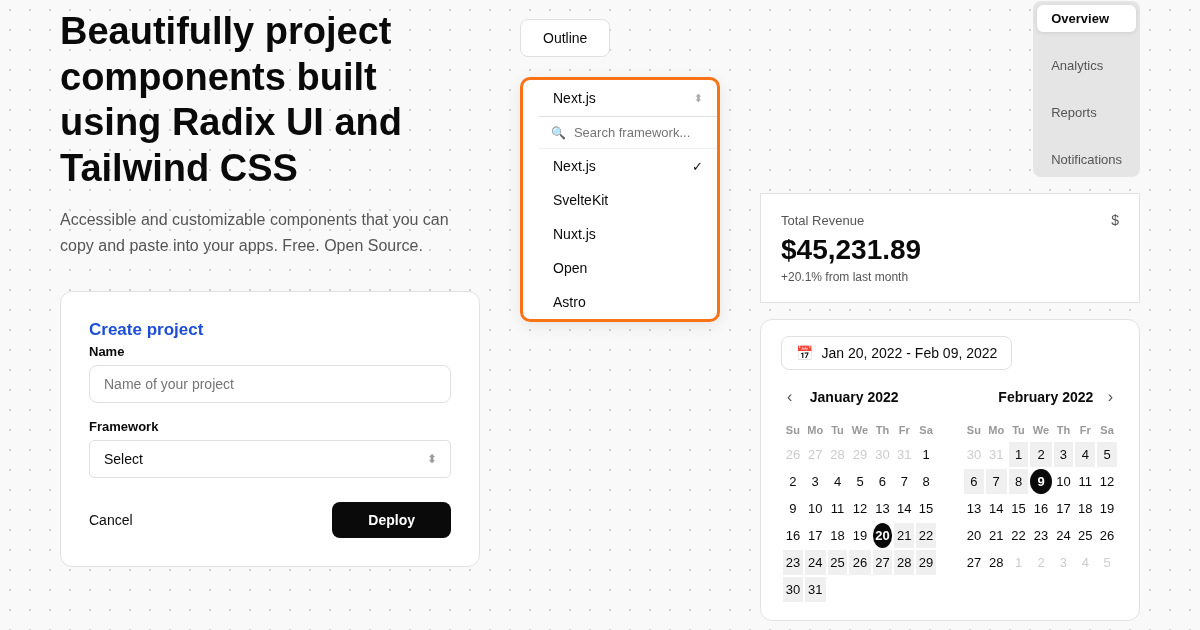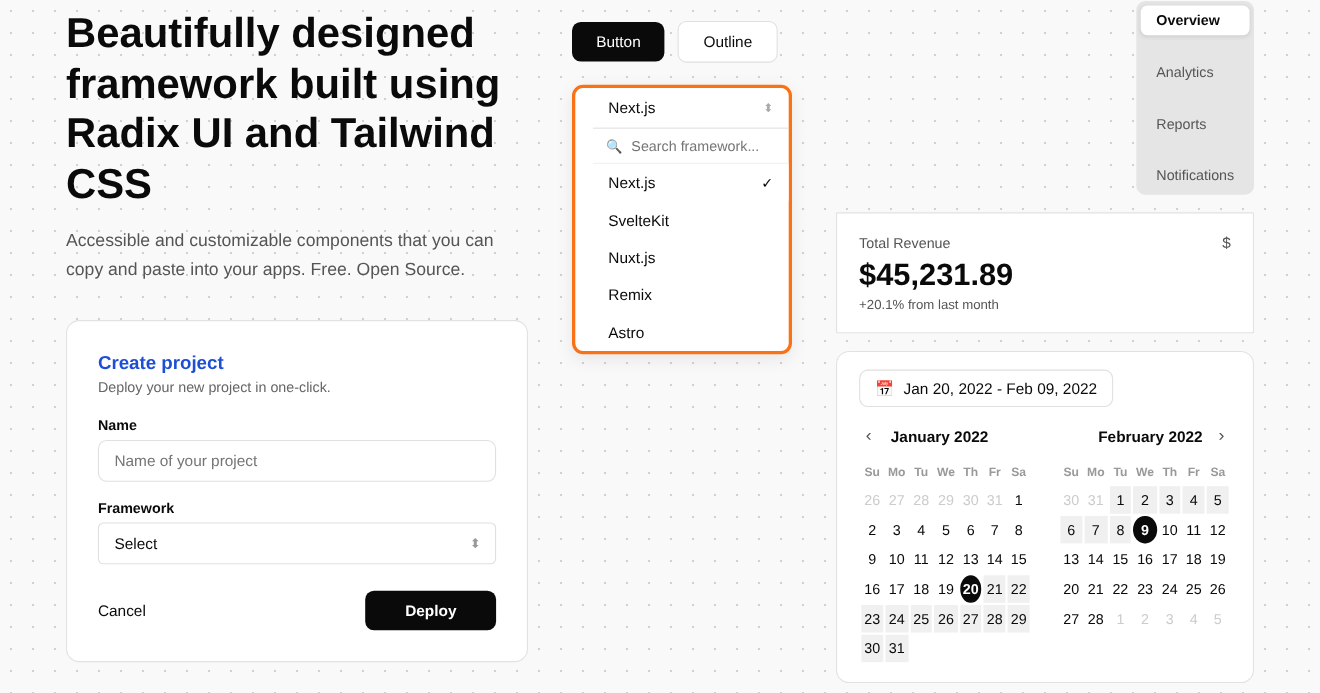--- a/index.html
+++ b/index.html
@@ -363,26 +363,25 @@
       background: #f0f0f0;
       border-radius: 0;
     }
   </style>
 </head>
 <body>
 
 <div class="layout">
 
   <div class="left-section">
-    <h1 class="hero-title">Beautifully designed framework built using Radix UI and Tailwind CSS</h1>
+    <h1 class="hero-title">Beautifully project components built using Radix UI and Tailwind CSS</h1>
     <p class="hero-subtitle">Accessible and customizable components that you can copy and paste into your apps. Free. Open Source.</p>
 
     <div class="create-project-card">
       <div class="card-title">Create project</div>
-      <div class="card-subtitle">Deploy your new project in one-click.</div>
 
       <label class="form-label">Name</label>
       <input class="form-input" type="text" placeholder="Name of your project" style="">
 
       <label class="form-label">Framework</label>
       <div class="form-select-wrapper">
         <select class="form-select">
           <option value="">Select</option>
         </select>
         <span class="select-arrow">⬍</span>
@@ -390,21 +389,20 @@
 
       <div class="card-actions">
         <button class="btn-cancel">Cancel</button>
         <button class="btn-deploy">Deploy</button>
       </div>
     </div>
   </div>
 
   <div class="middle-section">
     <div class="button-row">
-      <button class="btn-solid">Button</button>
       <button class="btn-outline">Outline</button>
     </div>
 
     <div class="framework-select-card">
       <div class="framework-trigger">
         <span>Next.js</span>
         <span class="arrows">⬍</span>
       </div>
       <div class="framework-search">
         <span class="search-icon-sm">🔍</span>
@@ -414,21 +412,21 @@
         <span>Next.js</span>
         <span class="check-mark">✓</span>
       </div>
       <div class="framework-option">
         <span>SvelteKit</span>
       </div>
       <div class="framework-option">
         <span>Nuxt.js</span>
       </div>
       <div class="framework-option">
-        <span>Remix</span>
+        <span>Open</span>
       </div>
       <div class="framework-option">
         <span>Astro</span>
       </div>
     </div>
   </div>
 
   <div class="right-section">
     <div style="display:flex; justify-content:flex-end;">
       <div class="tabs-bar">

